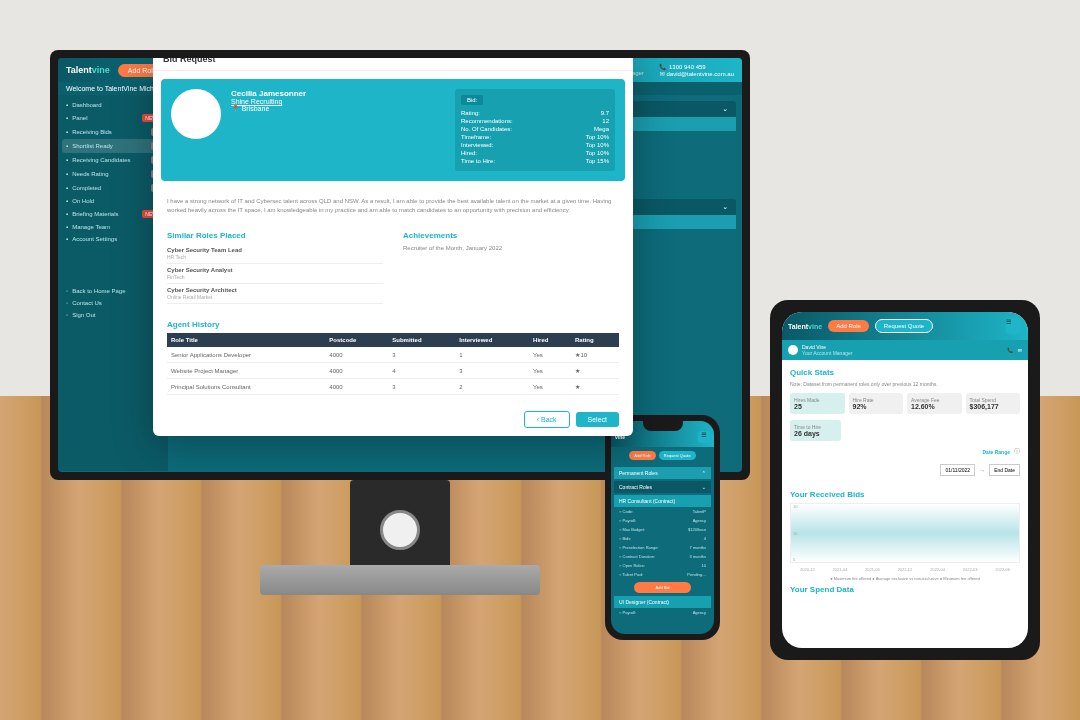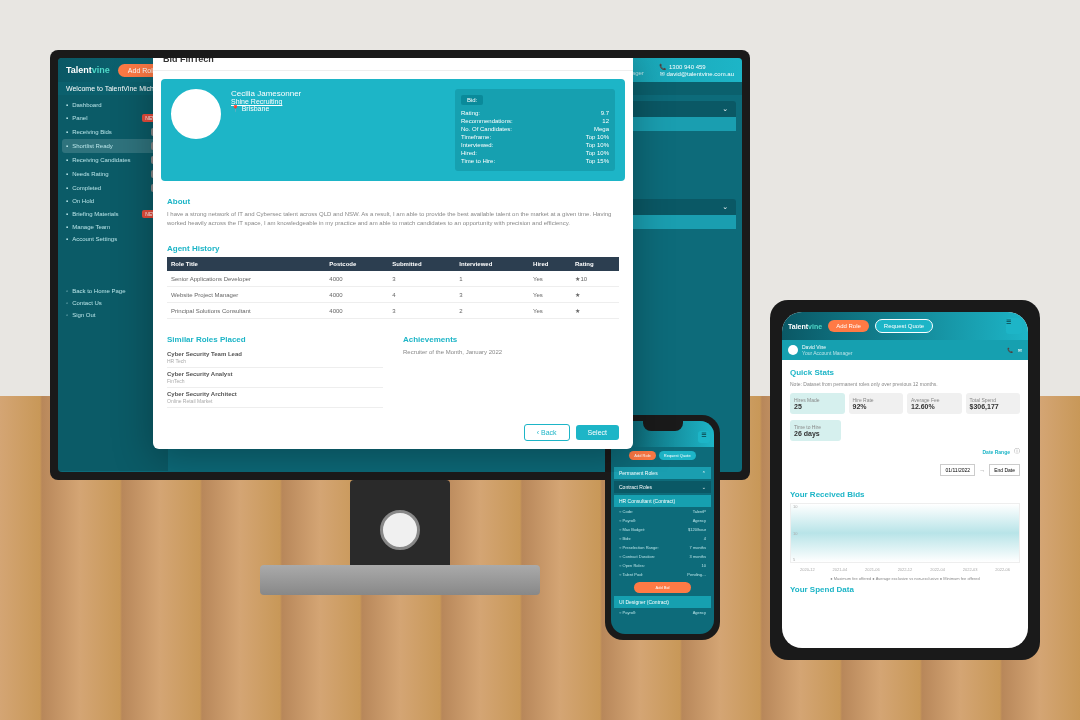--- a/index.html
+++ b/index.html
@@ -34,21 +34,21 @@
 .section-header{background:#0a5865;color:#fff;padding:4px 8px;font-size:7px;display:flex;align-items:center;justify-content:space-between;border-radius:3px 3px 0 0}
 .role-card{background:#1a9eb0;padding:4px 8px;color:#fff;font-size:6px;margin-bottom:2px}
 .role-detail{color:#b8e4e8;padding:2px 8px;font-size:6px}
 
 
 .modal{position:absolute;left:95px;top:-10px;width:480px;background:#fff;border-radius:6px;box-shadow:0 10px 40px rgba(0,0,0,0.3);z-index:100}
 .modal-header{padding:6px 10px;font-size:9px;color:#333;font-weight:bold;border-bottom:1px solid #eee}
 .profile-card{background:#1db5c7;margin:8px;border-radius:4px;padding:10px;display:flex;gap:10px}
 .profile-avatar{width:50px;height:50px;background:#fff;border-radius:50%;border:2px solid #fff}
 .profile-info{color:#fff;font-size:7px}
-.profile-name{font-weight:normal;font-size:8px}
+.profile-name{font-weight:bold;font-size:8px}
 .profile-company{text-decoration:underline}
 .bid-box{background:#16a0b0;margin-left:auto;padding:6px;border-radius:3px;font-size:6px;color:#fff;min-width:160px}
 .bid-title{background:#0a8a9a;padding:2px 6px;display:inline-block;border-radius:2px;margin-bottom:4px}
 .bid-row{display:flex;justify-content:space-between;padding:1px 0}
 
 .modal-section{padding:8px 14px}
 .modal-section h4{color:#1db5c7;font-size:8px;margin-bottom:4px}
 .modal-section p{color:#888;font-size:6px;line-height:1.5}
 .two-col{display:flex;gap:20px}
 .two-col>div{flex:1}
@@ -223,21 +223,21 @@
             <div class="role-detail">○ Payroll:</div>
             <div class="role-detail">○ Max Budget:</div>
             <div class="role-detail">○ Bids:</div>
             <div class="role-detail">○ Contract Duration:</div>
             <div class="role-detail">○ Open Roles:</div>
           </div>
     </div>
   </div>
 
   <div class="modal">
-    <div class="modal-header">Bid FinTech</div>
+    <div class="modal-header">Bid Request</div>
     <div class="profile-card">
       <div class="profile-avatar"></div>
       <div class="profile-info">
         <div class="profile-name">Cecilia Jamesonner</div>
         <div class="profile-company">Shine Recruiting</div>
         <div>📍 <span>Brisbane</span></div>
       </div>
       <div class="bid-box">
         <div class="bid-title">Bid:</div>
         <div id="bid-rows">
@@ -266,22 +266,35 @@
                 <span>Top 10%</span>
               </div>
               <div class="bid-row">
                 <span>Time to Hire:</span>
                 <span>Top 15%</span>
               </div>
             </div>
       </div>
     </div>
     <div class="modal-section">
-      <h4>About</h4>
       <p>I have a strong network of IT and Cybersec talent across QLD and NSW. As a result, I am able to provide the best available talent on the market at a given time. Having worked heavily across the IT space, I am knowledgeable in my practice and am able to match candidates to an opportunity with precision and efficiency.</p>
+    </div>
+    <div class="modal-section two-col">
+      <div>
+        <h4>Similar Roles Placed</h4>
+        <div id="similar-roles">
+              <div class="similar-role"><b>Cyber Security Team Lead</b><span>HR Tech</span></div>
+              <div class="similar-role"><b>Cyber Security Analyst</b><span>FinTech</span></div>
+              <div class="similar-role"><b>Cyber Security Architect</b><span>Online Retail Market</span></div>
+            </div>
+      </div>
+      <div>
+        <h4>Achievements</h4>
+        <p>Recruiter of the Month, January 2022</p>
+      </div>
     </div>
     <div class="modal-section">
       <h4>Agent History</h4>
       <table class="history-table">
         <thead>
               <tr id="history-head">
                 <th>Role Title</th>
                 <th>Postcode</th>
                 <th>Submitted</th>
                 <th>Interviewed</th>
@@ -310,34 +323,20 @@
                 <td>Principal Solutions Consultant</td>
                 <td>4000</td>
                 <td>3</td>
                 <td>2</td>
                 <td>Yes</td>
                 <td>★</td>
               </tr>
             </tbody>
       </table>
     </div>
-    <div class="modal-section two-col">
-      <div>
-        <h4>Similar Roles Placed</h4>
-        <div id="similar-roles">
-              <div class="similar-role"><b>Cyber Security Team Lead</b><span>HR Tech</span></div>
-              <div class="similar-role"><b>Cyber Security Analyst</b><span>FinTech</span></div>
-              <div class="similar-role"><b>Cyber Security Architect</b><span>Online Retail Market</span></div>
-            </div>
-      </div>
-      <div>
-        <h4>Achievements</h4>
-        <p>Recruiter of the Month, January 2022</p>
-      </div>
-    </div>
     <div class="modal-footer">
       <button class="modal-btn btn-back">‹ Back</button>
       <button class="modal-btn btn-select">Select</button>
     </div>
   </div>
 </div>
 </div>
 
 <div class="tablet-frame">
 <div class="tablet-screen">

